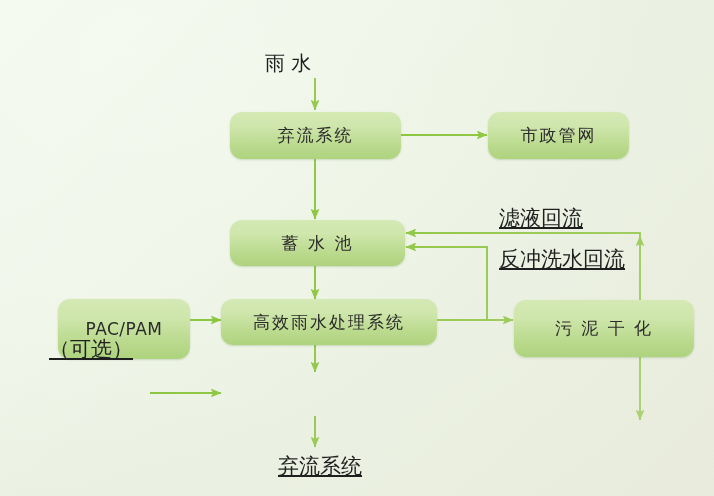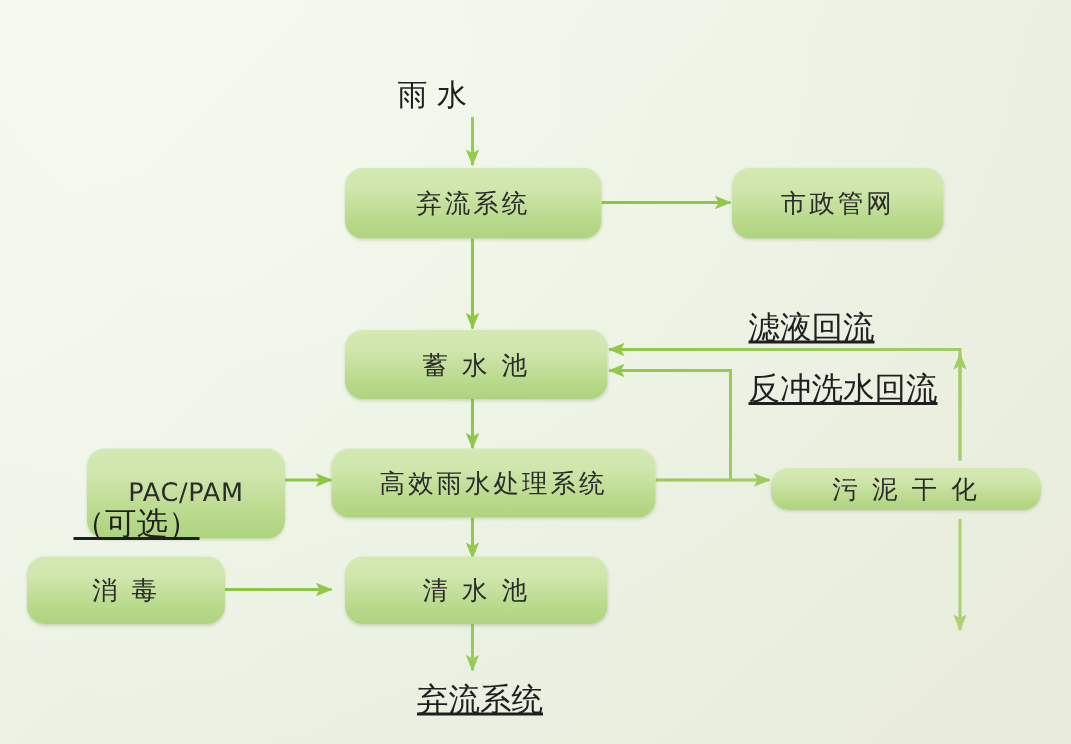--- a/index.html
+++ b/index.html
@@ -95,31 +95,25 @@
   </div>
 
   <div class="node" style="left:230px; top:220px; width:175px; height:46px;">
     <span class="sp-norm">蓄  水  池</span>
   </div>
 
   <div class="node" style="left:18px; top:299px; width:132px; height:60px;margin-left:40px;">
     <span>PAC/PAM</span>
   </div>
 
-  <div class="node" style="left:514px; top:312px; width:180px; height:28px;">
+  <div class="node" style="left:514px; top:300px; width:180px; height:57px;">
     <span class="sp-norm">污 泥 干 化</span>
   </div>
 
-  <div class="node" style="left:18px; top:371px; width:132px; height:45px;">
-    <span class="sp-norm">消      毒</span>
-  </div>
 
-  <div class="node" style="left:230px; top:371px; width:175px; height:45px;">
-    <span class="sp-norm">清  水  池</span>
-  </div>
 
   <div class="free-label" style="left:265px; top:50px;">
     <span>雨      水</span>
   </div>
 
   <div class="free-label small" style="left:49px; top:335px;">
     <span>（可选）</span>
   </div>
 
   <div class="free-label small" style="left:499px; top:204px;">

